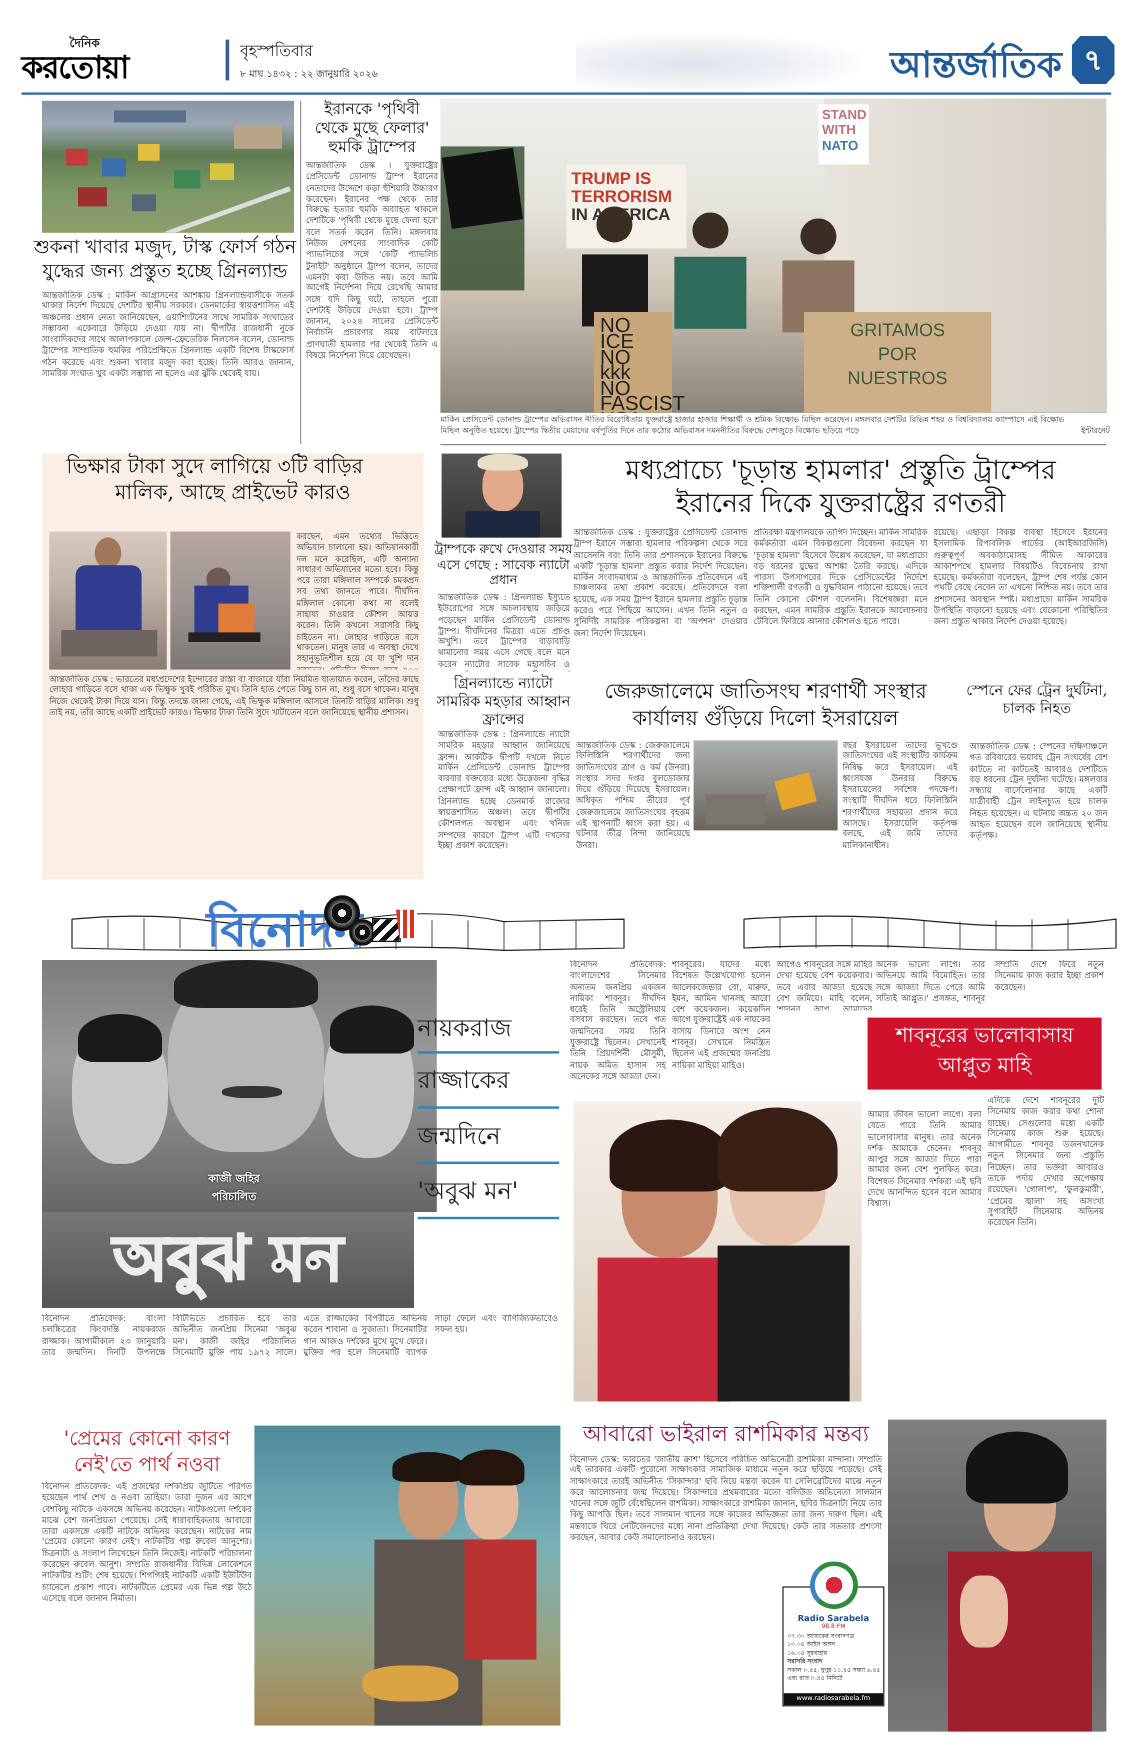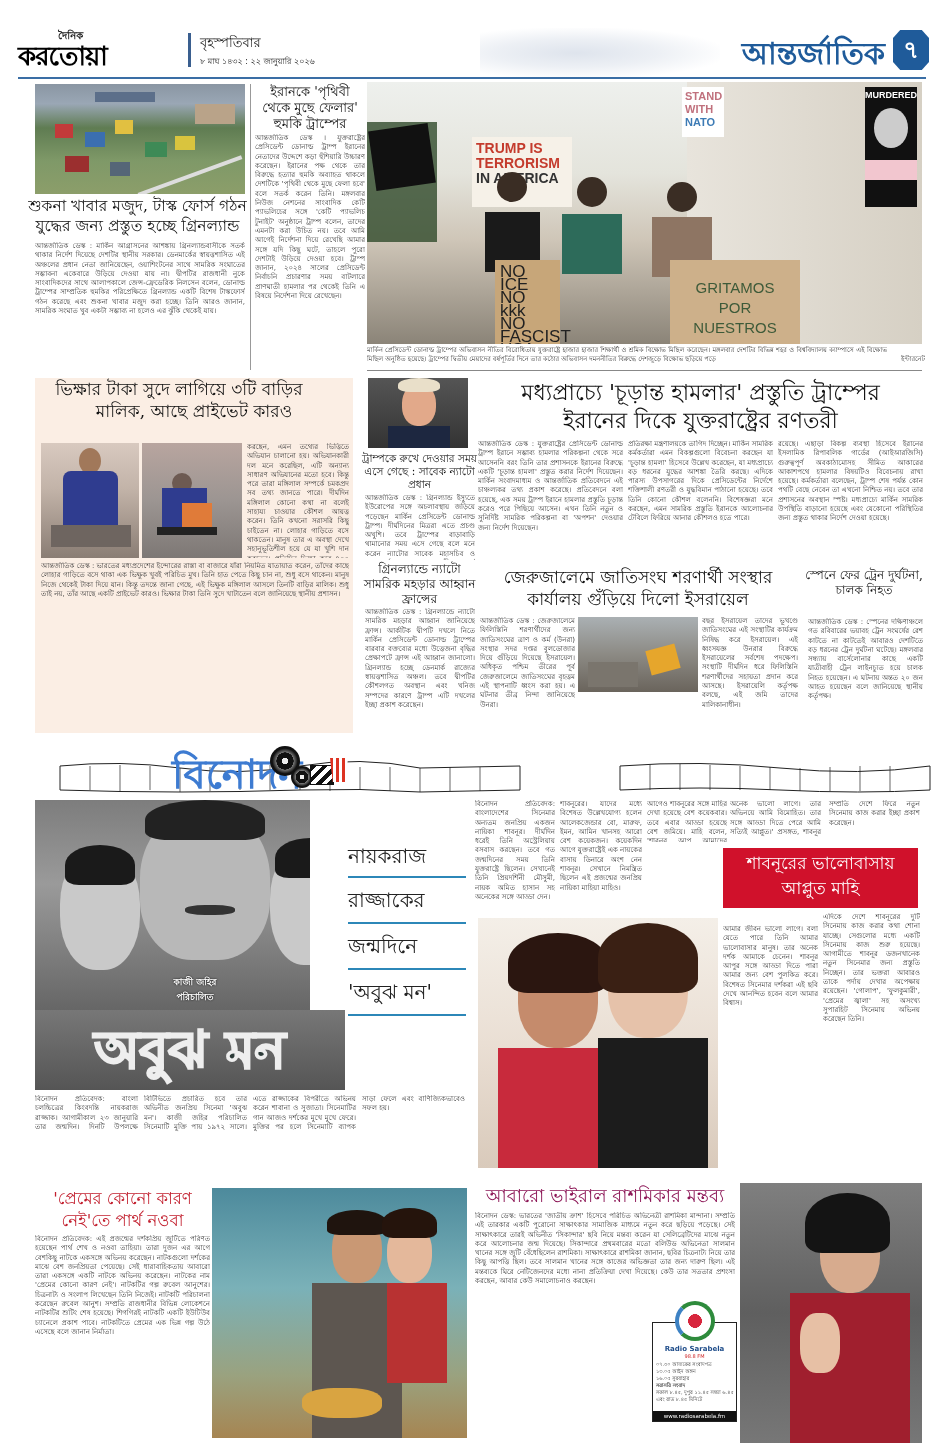--- a/index.html
+++ b/index.html
@@ -60,29 +60,28 @@
 
 <div class="abs hl" style="left:255px;top:84px;width:110px;font-size:13px;line-height:16px;">ইরানকে 'পৃথিবী থেকে মুছে ফেলার' হুমকি ট্রাম্পের</div>
 <div class="abs body-text" style="left:255px;top:134px;width:110px;height:236px;">আন্তর্জাতিক ডেস্ক । যুক্তরাষ্ট্রের প্রেসিডেন্ট ডোনাল্ড ট্রাম্প ইরানের নেতাদের উদ্দেশে কড়া হুঁশিয়ারি উচ্চারণ করেছেন। ইরানের পক্ষ থেকে তার বিরুদ্ধে হত্যার হুমকি অব্যাহত থাকলে দেশটিকে 'পৃথিবী থেকে মুছে ফেলা হবে' বলে সতর্ক করেন তিনি। মঙ্গলবার নিউজ নেশনের সাংবাদিক কেটি প্যাভলিচের সঙ্গে 'কেটি প্যাভলিচ টুনাইট' অনুষ্ঠানে ট্রাম্প বলেন, তাদের এমনটা করা উচিত নয়। তবে আমি আগেই নির্দেশনা দিয়ে রেখেছি আমার সঙ্গে যদি কিছু ঘটে, তাহলে পুরো দেশটাই উড়িয়ে দেওয়া হবে। ট্রাম্প জানান, ২০২৪ সালের প্রেসিডেন্ট নির্বাচনি প্রচারণার সময় বাটলারে প্রাণঘাতী হামলার পর থেকেই তিনি এ বিষয়ে নির্দেশনা দিয়ে রেখেছেন।</div>
 
 <div class="abs photo" style="left:367px;top:82px;width:555px;height:262px;background:linear-gradient(180deg,#eef0ed 0%,#e4e4dc 35%,#cfc6b8 60%,#8b8478 100%);">
   <div style="position:absolute;left:0;top:40px;width:70px;height:120px;background:#2f4a2a;opacity:.8;"></div>
   <div style="position:absolute;left:5px;top:45px;width:60px;height:60px;background:#111;transform:rotate(-8deg);"></div>
   <div style="position:absolute;left:320px;top:0;width:235px;height:262px;background:linear-gradient(90deg,#e8e4dc,#d6d0c4);"></div>
   <div style="position:absolute;left:105px;top:55px;width:100px;height:70px;background:#f6f1e8;font-family:'Liberation Sans',sans-serif;font-weight:bold;font-size:14px;color:#c43b2d;line-height:15px;padding:4px;">TRUMP IS<br>TERRORISM<br><span style="color:#333">IN AMERICA</span></div>
   <div style="position:absolute;left:315px;top:5px;width:42px;height:50px;background:#fff;font-family:'Liberation Sans',sans-serif;font-weight:bold;font-size:11px;color:#c0717d;line-height:13px;padding:3px;">STAND<br>WITH<br><span style="color:#3d7bb5">NATO</span></div>
-  <div style="position:absolute;left:498px;top:5px;width:52px;height:120px;background:#111;color:#fff;font-family:'Liberation Sans',sans-serif;font-weight:bold;font-size:9px;text-align:center;padding-top:3px;">MURDERED<div style="margin:8px auto 0;width:34px;height:40px;border-radius:50%;background:#ccc;"></div><div style="margin-top:12px;height:20px;background:#f2c6cf;"></div></div>
   <div style="position:absolute;left:130px;top:90px;width:30px;height:30px;border-radius:50%;background:#3a2d24;"></div>
   <div style="position:absolute;left:210px;top:95px;width:30px;height:30px;border-radius:50%;background:#3a2d24;"></div>
   <div style="position:absolute;left:300px;top:100px;width:30px;height:30px;border-radius:50%;background:#3a2d24;"></div>
   <div style="position:absolute;left:118px;top:130px;width:55px;height:60px;background:#1a1a1a;"></div>
   <div style="position:absolute;left:195px;top:132px;width:60px;height:60px;background:#2d6b5a;"></div>
   <div style="position:absolute;left:285px;top:135px;width:60px;height:60px;background:#8e7563;"></div>
   <div style="position:absolute;left:128px;top:178px;width:65px;height:84px;background:#c7a679;font-family:'Liberation Sans',sans-serif;font-size:17px;color:#222;line-height:13px;padding:5px;">NO ICE<br>NO kkk<br>NO FASCIST<br>USA</div>
-  <div style="position:absolute;left:303px;top:178px;width:130px;height:84px;background:#cdb08a;font-family:'Liberation Sans',sans-serif;font-size:15px;color:#3d5a39;line-height:20px;padding:18px;text-align:center;">GRITAMOS<br>POR<br>NUESTROS</div>
+  <div style="position:absolute;left:303px;top:178px;width:156px;height:84px;background:#cdb08a;font-family:'Liberation Sans',sans-serif;font-size:15px;color:#3d5a39;line-height:20px;padding:6px;text-align:center;">GRITAMOS<br>POR<br>NUESTROS</div>
 </div>
 <div class="abs body-text" style="left:367px;top:346px;width:520px;height:20px;font-size:6.5px;line-height:9px;">মার্কিন প্রেসিডেন্ট ডোনাল্ড ট্রাম্পের অভিবাসন নীতির বিরোধিতায় যুক্তরাষ্ট্রে হাজার হাজার শিক্ষার্থী ও শ্রমিক বিক্ষোভ মিছিল করেছেন। মঙ্গলবার দেশটির বিভিন্ন শহর ও বিশ্ববিদ্যালয় ক্যাম্পাসে এই বিক্ষোভ মিছিল অনুষ্ঠিত হয়েছে। ট্রাম্পের দ্বিতীয় মেয়াদের বর্ষপূর্তির দিনে তার কঠোর অভিবাসন দমননীতির বিরুদ্ধে দেশজুড়ে বিক্ষোভ ছড়িয়ে পড়ে</div>
 <div class="abs body-text" style="left:890px;top:355px;width:35px;font-size:6.5px;text-align:right;">ইন্টারনেট</div>
 <div class="abs hrule" style="left:367px;top:370px;width:555px;"></div>
 
 <div class="abs beggar beige" style="left:35px;top:378px;width:318px;height:355px;"></div>
 <div class="abs hl" style="left:35px;top:380px;width:288px;font-size:17px;">ভিক্ষার টাকা সুদে লাগিয়ে ৩টি বাড়ির</div>
 <div class="abs hl" style="left:35px;top:402px;width:318px;font-size:17px;">মালিক, আছে প্রাইভেট কারও</div>
 <div class="abs photo" style="left:41px;top:443px;width:98px;height:115px;background:linear-gradient(180deg,#d8c9bf 0%,#c2b3a8 40%,#8a7d74 100%);">
   <div style="position:absolute;left:38px;top:5px;width:22px;height:26px;border-radius:50%;background:#a1785a;"></div>
@@ -154,21 +153,21 @@
       <line x1="860" y1="6" x2="860" y2="31"></line>
       <line x1="890" y1="6" x2="890" y2="31"></line>
   </g>
 </svg>
 <div class="abs binodon">বিনোদন</div>
 <div class="abs" style="left:270px;top:746px;width:30px;height:30px;border-radius:50%;background:radial-gradient(circle,#eee 15%,#111 16%,#111 40%,#777 41%,#111 60%);"></div>
 <div class="abs" style="left:291px;top:766px;width:22px;height:22px;border-radius:50%;background:radial-gradient(circle,#eee 15%,#111 16%,#111 40%,#777 41%,#111 60%);"></div>
 <div class="abs" style="left:310px;top:765px;width:24px;height:20px;background:repeating-linear-gradient(135deg,#111 0 4px,#fff 4px 8px);border:1px solid #111;"></div>
 <div class="abs" style="left:330px;top:752px;width:18px;height:30px;background:repeating-linear-gradient(90deg,#d32 0 3px,#fff 3px 6px);clip-path:polygon(0 20%,100% 20%,85% 100%,15% 100%);"></div>
 
-<div class="abs photo" style="left:35px;top:800px;width:275px;height:210px;background:linear-gradient(180deg,#7d7d7d 0%,#9a9a9a 40%,#666 100%);filter:grayscale(1);">
+<div class="abs photo" style="left:35px;top:800px;width:329px;height:210px;background:linear-gradient(180deg,#7d7d7d 0%,#9a9a9a 40%,#666 100%);filter:grayscale(1);">
   <div style="position:absolute;left:105px;top:10px;width:130px;height:150px;border-radius:45% 45% 40% 40%;background:#b8b8b8;"></div>
   <div style="position:absolute;left:110px;top:0;width:120px;height:40px;border-radius:50% 50% 20% 20%;background:#222;"></div>
   <div style="position:absolute;left:150px;top:105px;width:50px;height:10px;background:#333;border-radius:40%;"></div>
   <div style="position:absolute;left:25px;top:50px;width:80px;height:120px;border-radius:45%;background:#c9c9c9;"></div>
   <div style="position:absolute;left:30px;top:45px;width:70px;height:40px;border-radius:50% 50% 20% 20%;background:#1a1a1a;"></div>
   <div style="position:absolute;left:235px;top:45px;width:75px;height:120px;border-radius:45%;background:#c9c9c9;"></div>
   <div style="position:absolute;left:240px;top:38px;width:70px;height:40px;border-radius:50% 50% 20% 20%;background:#1a1a1a;"></div>
   <div style="position:absolute;left:120px;top:175px;width:80px;font-size:9px;text-align:center;color:#fff;font-weight:bold;text-shadow:0 0 2px #000;">কাজী জহির পরিচালিত</div>
 </div>
 <div class="abs photo" style="left:35px;top:1010px;width:310px;height:80px;background:linear-gradient(180deg,#777 0%,#555 100%);">

